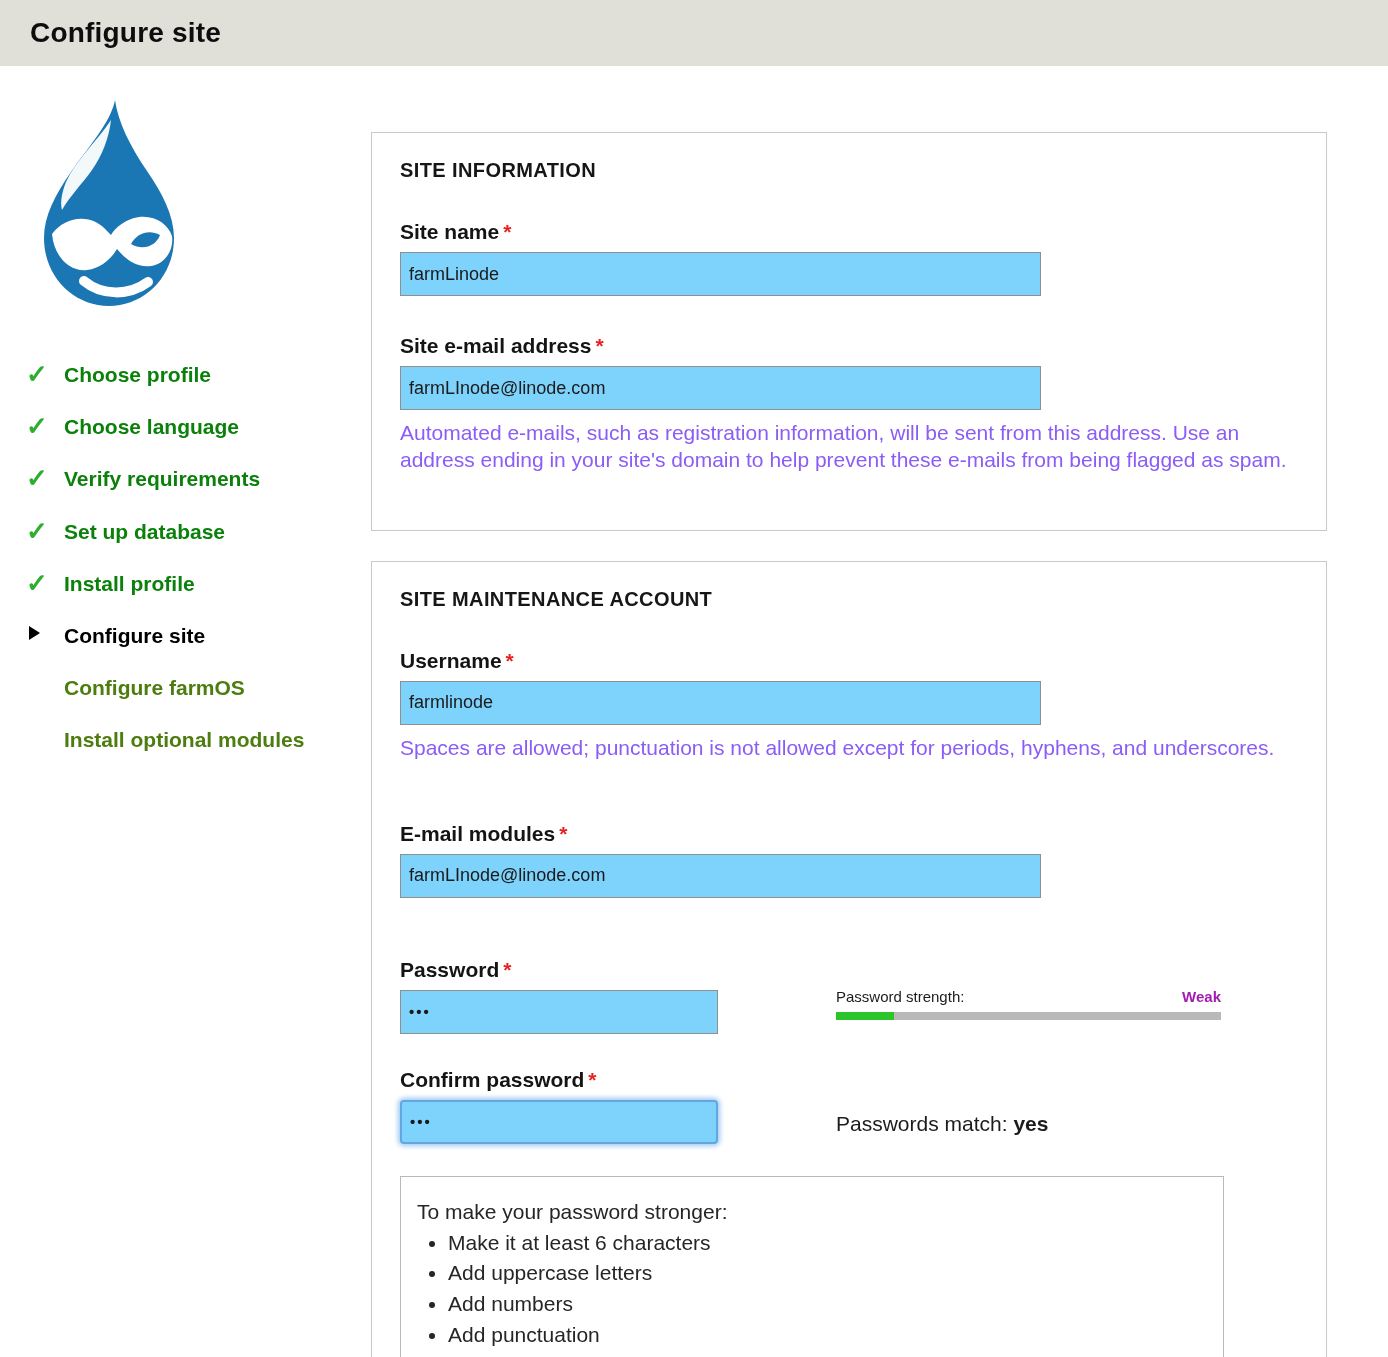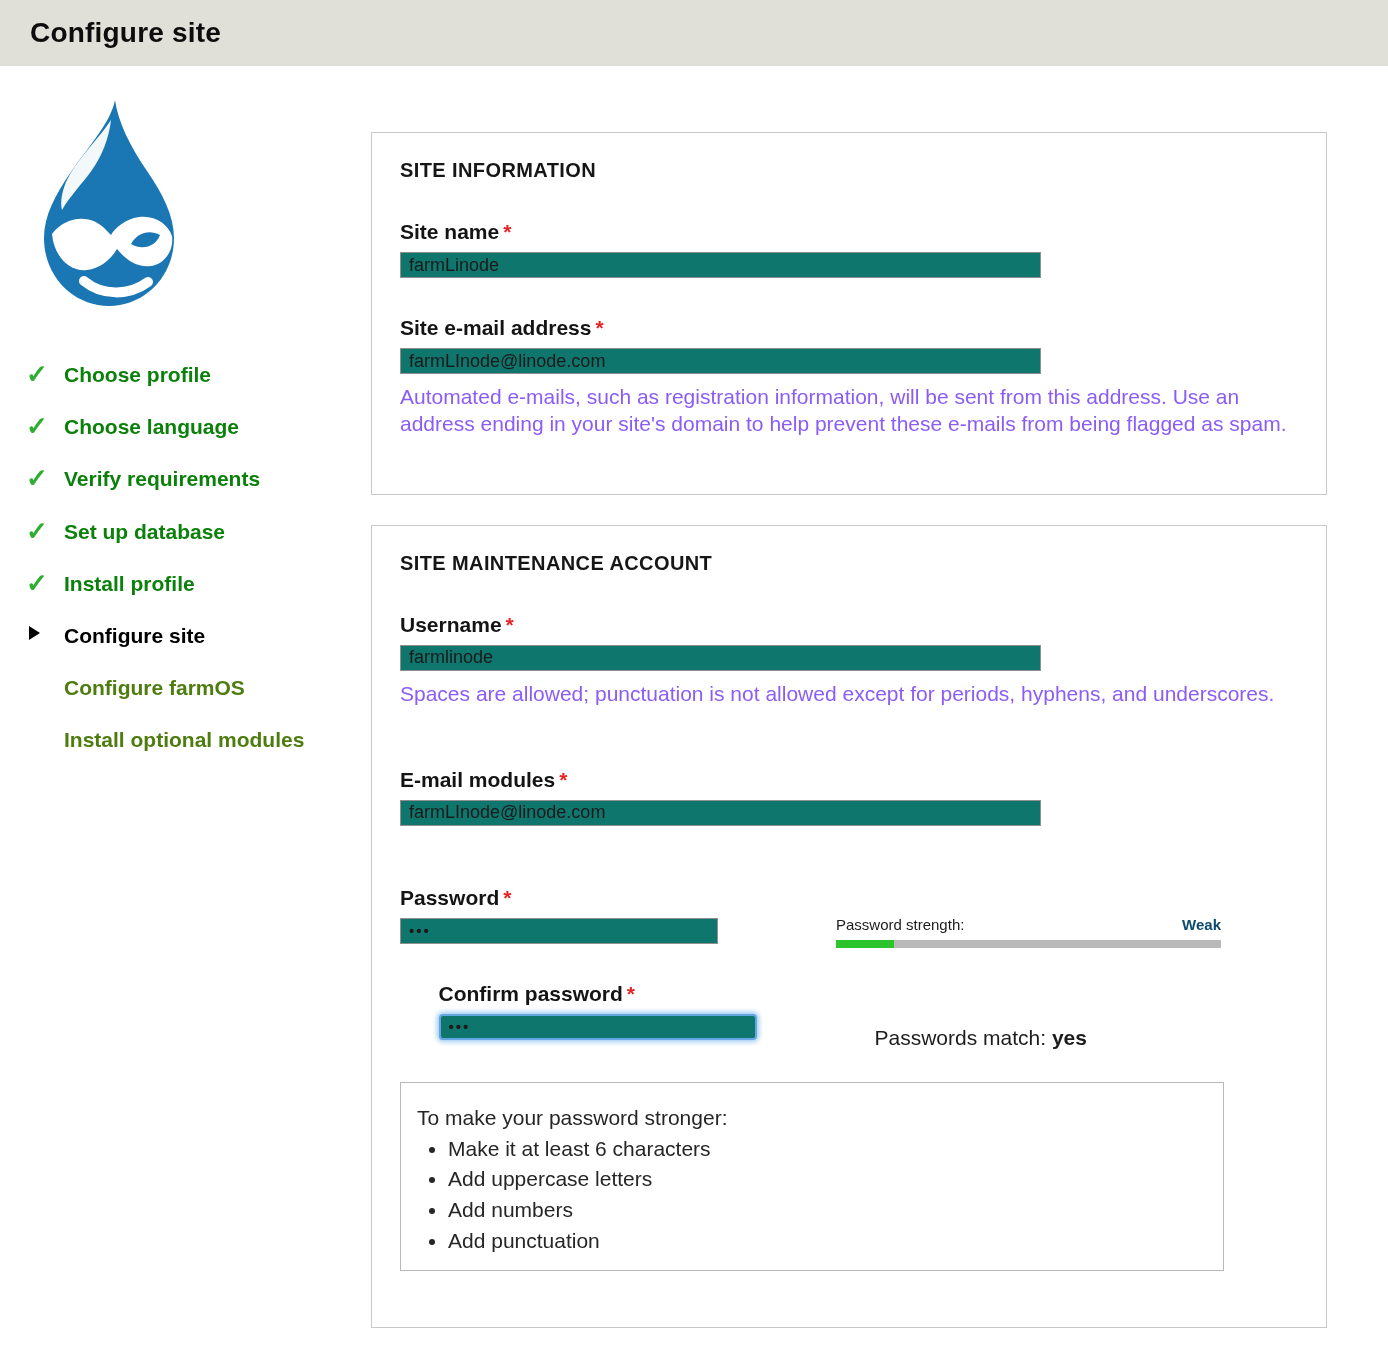--- a/index.html
+++ b/index.html
@@ -43,43 +43,43 @@
   .main { width:956px; margin-top:66px; }
   .fieldset {
     border:1px solid #c9c9c9; background:#fff;
     padding:26px 28px 56px 28px; margin-bottom:30px;
   }
   .legend { font-size:20px; font-weight:bold; color:#161616; letter-spacing:.4px; }
   .form-item { margin-top:38px; }
   .field-label { display:block; font-size:21px; font-weight:bold; color:#141414; margin-bottom:8px; }
   .req { color:#e62222; font-weight:bold; margin-left:4px; }
   .text-input {
-    width:641px; height:26px;
+    width:641px; height:44px;
     border:1px solid #8f8f8f;
     font-family:"Liberation Sans", sans-serif;
     font-size:18px; color:#1a1a1a;
-    padding:2px 8px; background:#0f766e;
+    padding:2px 8px; background:#7dd3fc;
   }
   .help { font-size:21px; color:#8b5cf6; line-height:1.28; margin-top:10px; max-width:908px; }
 
   .fieldset-2 .form-item-email { margin-top:60px; }
 
   .pw-row { display:flex; align-items:flex-start; margin-top:60px; }
-  .pw-row-2 { display:flex; align-items:flex-start; margin-top:34px;justify-content:center; }
+  .pw-row-2 { display:flex; align-items:flex-start; margin-top:34px; }
   .pw-left { width:345px; }
   .pw-input { width:318px; font-size:15px; letter-spacing:2px; font-weight:bold; }
   .pw-input-focused {
     border:2px solid #63a6e2; border-radius:4px;
     box-shadow:0 0 5px 2px #9cc9f0;
     outline:none;
   }
   .pw-right { margin-left:91px; width:385px; }
   .strength-block { margin-top:30px; }
   .strength-row { display:flex; justify-content:space-between; font-size:15px; color:#1c1c1c; }
-  .strength-level { font-weight:bold; color:#0c4a6e; }
+  .strength-level { font-weight:bold; color:#a21caf; }
   .strength-bar { margin-top:7px; height:8px; background:#b9b9b9; width:100%; }
   .strength-fill { height:100%; background:#2bc42b; }
   .match-block { margin-top:44px; font-size:21px; color:#1c1c1c; }
   .match-value { font-weight:bold; }
 
   .suggestions {
     margin-top:32px; width:824px;
     border:1px solid #b9b9b9;
     padding:22px 16px 15px 16px;
     font-size:21px; color:#262626; line-height:1.28;

